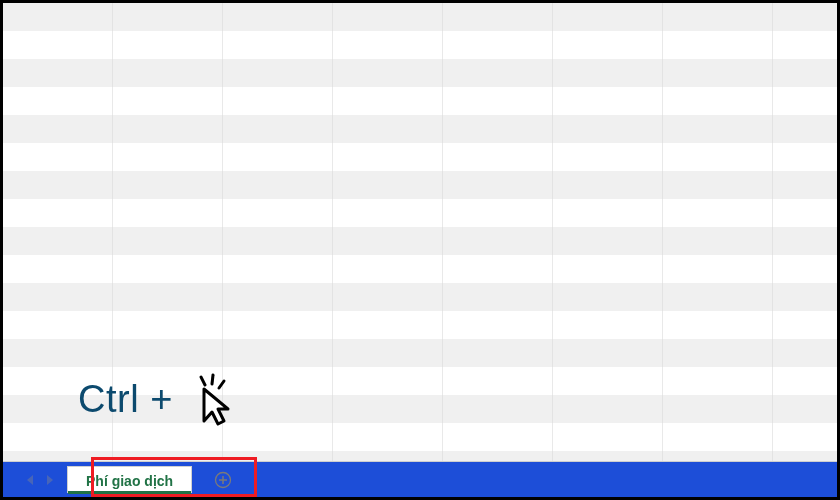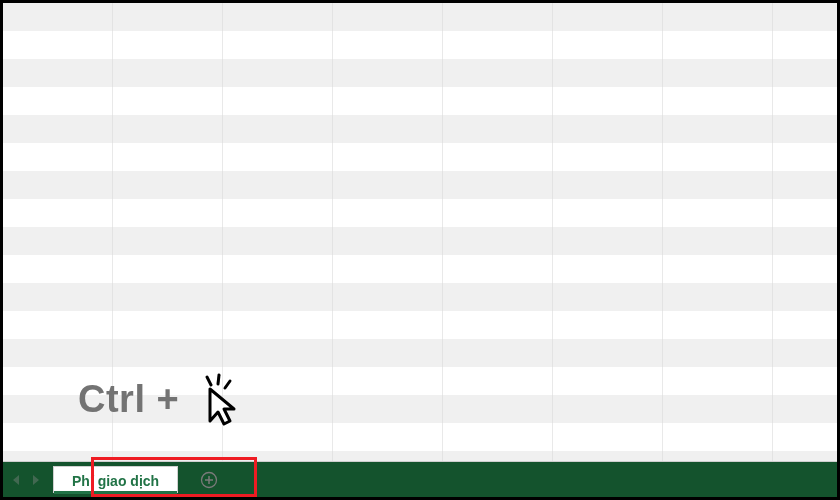--- a/index.html
+++ b/index.html
@@ -38,40 +38,40 @@
   .annotation {
     position: absolute;
     left: 75px;
     bottom: 68px;
     display: flex;
     align-items: center;
     gap: 6px;
     pointer-events: none;
   }
   .annotation-text {
-    font-weight: 700;
+    font-weight: 400;
     font-size: 38px;
-    color: #737373;
+    color: #0c4a6e;
     letter-spacing: 0.5px;
   }
   .annotation-cursor {
     width: 60px;
     height: 60px;
   }
 
   
   .tabbar {
     position: absolute;
     left: 0; right: 0; bottom: 0;
     height: 36px;
-    background: #14532d;
+    background: #1d4ed8;
     border-top: 1px solid #cfcfcf;
     display: flex;
     align-items: center;
-    padding-left: 6px;
+    padding-left: 20px;
   }
   .tab-nav {
     display: flex;
     gap: 6px;
     margin-right: 10px;
   }
   .tab-nav-btn {
     width: 14px;
     height: 14px;
     opacity: 0.4;

